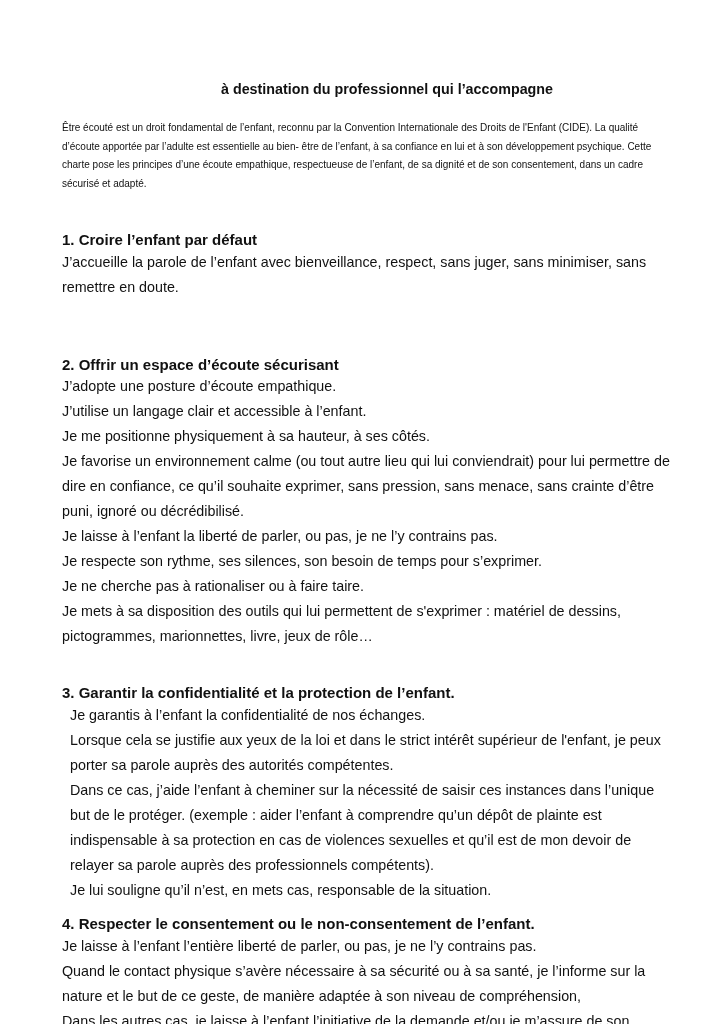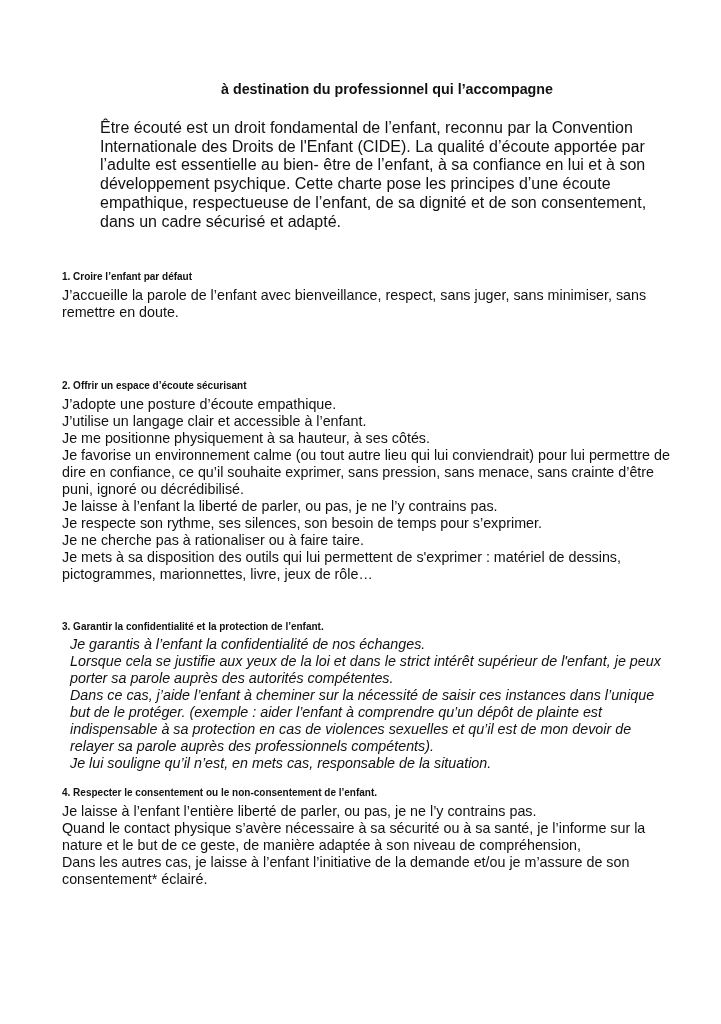--- a/index.html
+++ b/index.html
@@ -25,41 +25,40 @@
       text-align: center;
       font-weight: bold;
       font-size: 14.3px;
       line-height: 19px;
       margin: 0 0 0 0;
       padding-left: 40px;
     }
     .title div { white-space: nowrap; }
     .intro {
       margin-top: 20px;
-      font-size: 16px;
+      font-size: 10px;
       line-height: 18.7px;
-      margin-left: 38px;
     }
     .section { margin-top: 37px; }
     .section.s1 { margin-top: 37px; }
     .section.s2 { margin-top: 56px; }
     .section.s3 { margin-top: 35px; }
     .section.s4 { margin-top: 12px; }
     .section-heading {
       font-weight: bold;
-      font-size: 10px;
+      font-size: 15px;
       line-height: 18.7px;
       white-space: nowrap;
     }
     .section-body {
       font-size: 14.3px;
-      line-height: 17px;
+      line-height: 25px;
     }
     .section-body .line { display: block; }
-    .section.s3 .section-body { padding-left: 8px; font-style: italic; }
+    .section.s3 .section-body { padding-left: 8px; }
     .line { white-space: normal; }
   </style>
 </head>
 <body>
 
 <div class="page">
   <div class="title">
     <div>à destination du professionnel qui l’accompagne</div>
   </div>
 

